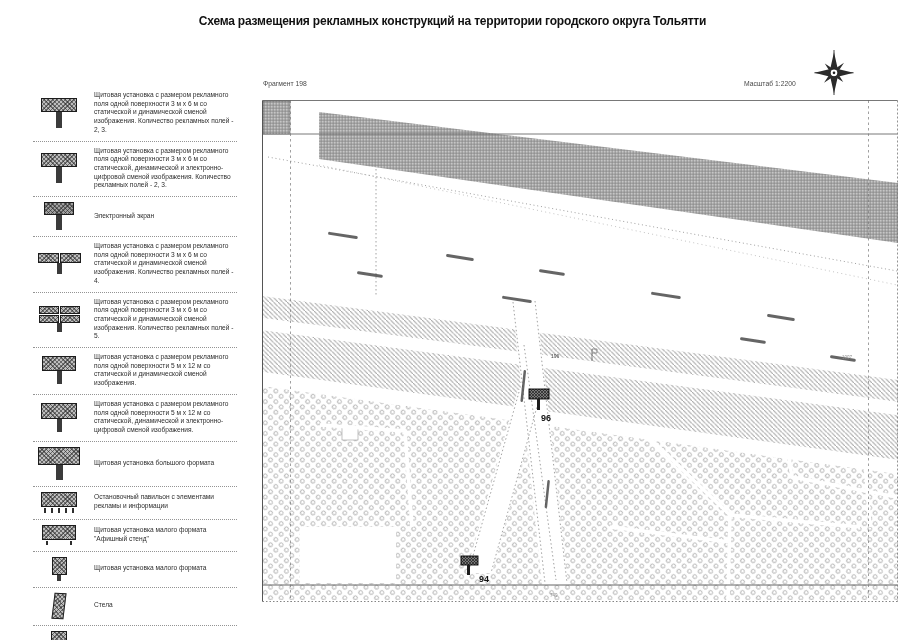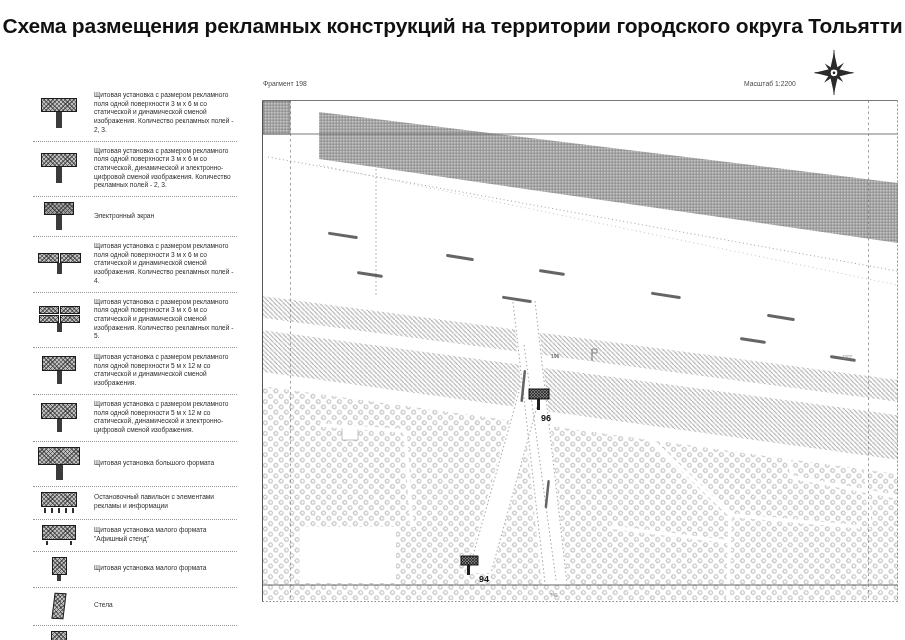--- a/index.html
+++ b/index.html
@@ -1,19 +1,19 @@
 <!DOCTYPE html>
 <html><head>
 <meta charset="utf-8">
 <style>
   html,body{margin:0;padding:0;background:#fff;}
   .page{position:relative;width:905px;height:640px;background:#fff;overflow:hidden;
         font-family:"Liberation Sans",sans-serif;color:#1f1f1f;}
   .title{position:absolute;top:14px;left:0;width:100%;text-align:center;
-         font-size:21px;font-weight:bold;letter-spacing:-0.2px;color:#111;}
+         font-size:12px;font-weight:bold;letter-spacing:-0.2px;color:#111;}
   
   .legend{position:absolute;left:33px;top:86px;width:204px;}
   .li{display:flex;align-items:center;gap:9px;padding:5px 0 6px 0;border-bottom:1px dotted #949494;}
   .li .lbl{flex:1;font-size:6.6px;line-height:1.32;color:#2d2d2d;}
   .ico{width:52px;flex-shrink:0;display:flex;flex-direction:column;align-items:center;justify-content:center;}
   .hb{background-color:#bdbdbd;
       background-image:repeating-linear-gradient(45deg,rgba(35,35,35,.55) 0 1px,transparent 1px 3px),
                        repeating-linear-gradient(-45deg,rgba(35,35,35,.55) 0 1px,transparent 1px 3px);
       border:1px solid #1c1c1c;box-sizing:border-box;}
   .hb.dark{background-color:#9f9f9f;}

